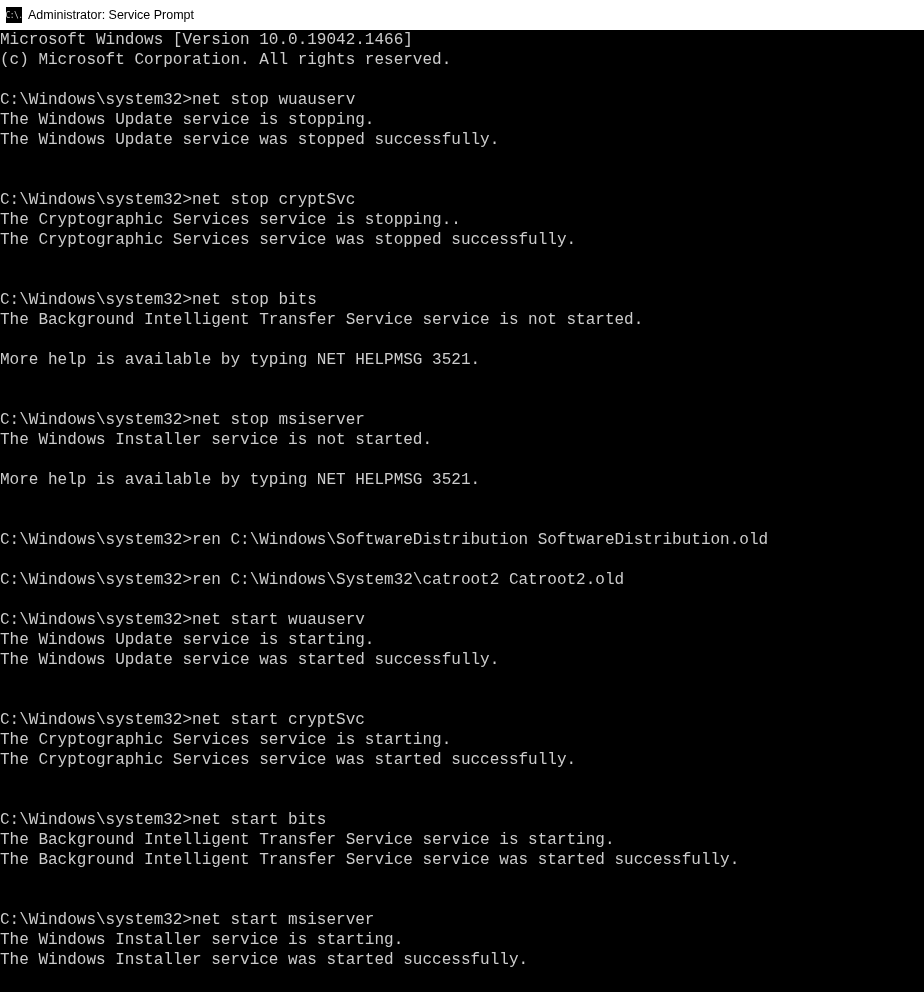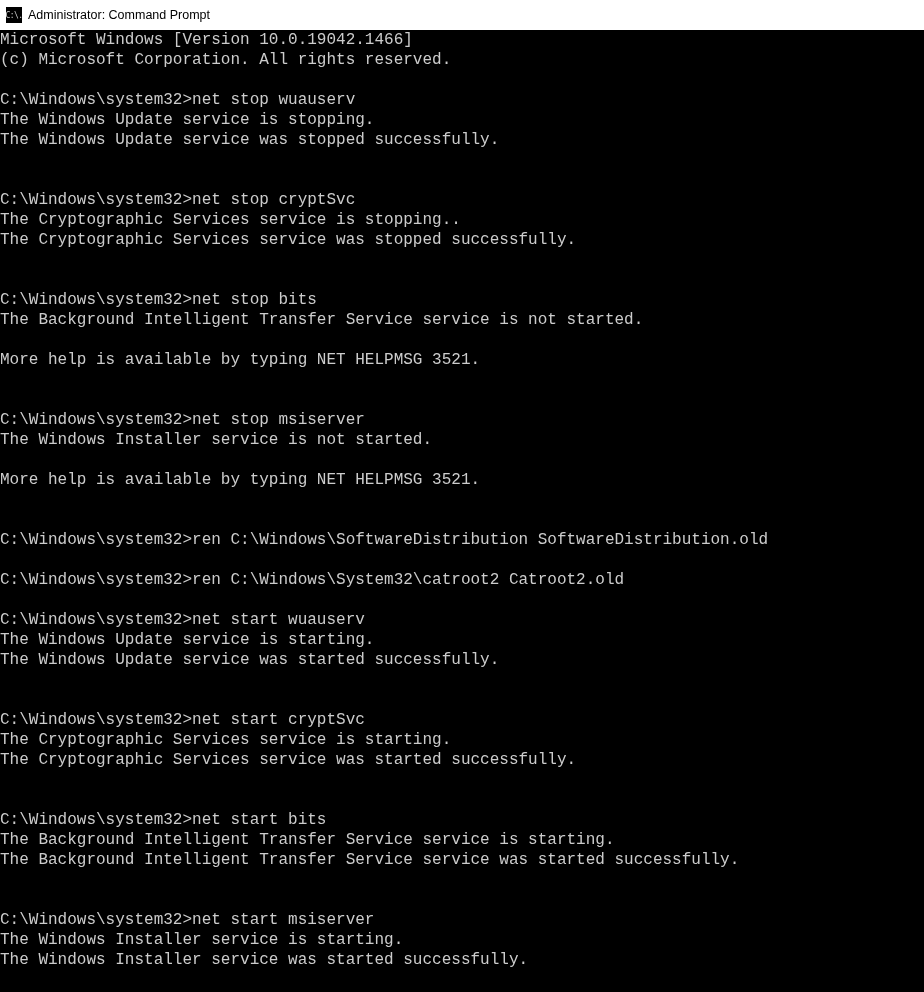--- a/index.html
+++ b/index.html
@@ -42,16 +42,16 @@
       white-space: pre;
       font-family: Consolas, 'Courier New', monospace;
     }
     .line { min-height: 20px; }
   </style>
 </head>
 <body>
 
 <div class="titlebar">
   <div class="titlebar-icon">C:\.</div>
-  <span>Administrator: Command Prompt</span>
+  <span>Administrator: Service Prompt</span>
 </div>
 
 <div class="terminal" id="terminal-body"><div class="line">Microsoft Windows [Version 10.0.19042.1466]</div><div class="line">(c) Microsoft Corporation. All rights reserved.</div><div class="line"></div><div class="line">C:\Windows\system32&gt;net stop wuauserv</div><div class="line">The Windows Update service is stopping.</div><div class="line">The Windows Update service was stopped successfully.</div><div class="line"></div><div class="line"></div><div class="line">C:\Windows\system32&gt;net stop cryptSvc</div><div class="line">The Cryptographic Services service is stopping..</div><div class="line">The Cryptographic Services service was stopped successfully.</div><div class="line"></div><div class="line"></div><div class="line">C:\Windows\system32&gt;net stop bits</div><div class="line">The Background Intelligent Transfer Service service is not started.</div><div class="line"></div><div class="line">More help is available by typing NET HELPMSG 3521.</div><div class="line"></div><div class="line"></div><div class="line">C:\Windows\system32&gt;net stop msiserver</div><div class="line">The Windows Installer service is not started.</div><div class="line"></div><div class="line">More help is available by typing NET HELPMSG 3521.</div><div class="line"></div><div class="line"></div><div class="line">C:\Windows\system32&gt;ren C:\Windows\SoftwareDistribution SoftwareDistribution.old</div><div class="line"></div><div class="line">C:\Windows\system32&gt;ren C:\Windows\System32\catroot2 Catroot2.old</div><div class="line"></div><div class="line">C:\Windows\system32&gt;net start wuauserv</div><div class="line">The Windows Update service is starting.</div><div class="line">The Windows Update service was started successfully.</div><div class="line"></div><div class="line"></div><div class="line">C:\Windows\system32&gt;net start cryptSvc</div><div class="line">The Cryptographic Services service is starting.</div><div class="line">The Cryptographic Services service was started successfully.</div><div class="line"></div><div class="line"></div><div class="line">C:\Windows\system32&gt;net start bits</div><div class="line">The Background Intelligent Transfer Service service is starting.</div><div class="line">The Background Intelligent Transfer Service service was started successfully.</div><div class="line"></div><div class="line"></div><div class="line">C:\Windows\system32&gt;net start msiserver</div><div class="line">The Windows Installer service is starting.</div><div class="line">The Windows Installer service was started successfully.</div></div>
 
 </body></html>

